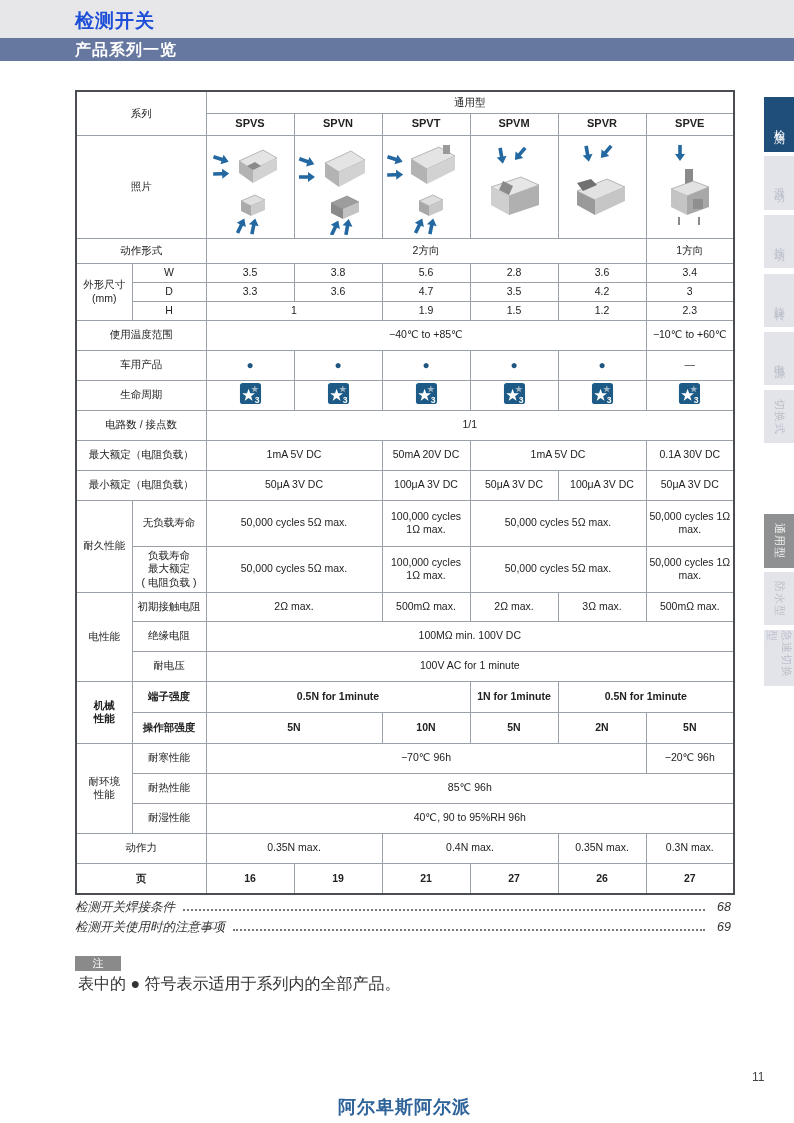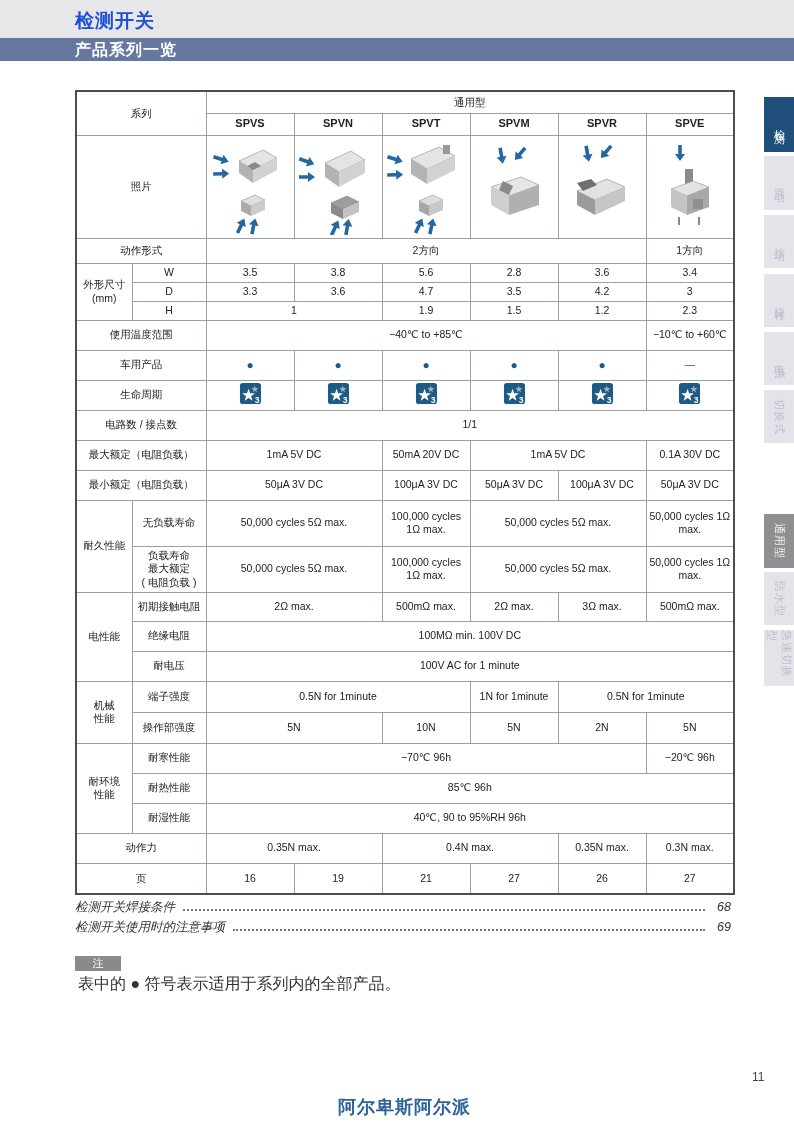--- a/index.html
+++ b/index.html
@@ -13,21 +13,21 @@
        font-size:16px;font-weight:bold;line-height:23px;padding-left:75px;box-sizing:border-box;letter-spacing:1px;}
 
   
   .tbl-wrap{position:absolute;left:75px;top:90px;}
   table.spec{border-collapse:collapse;table-layout:fixed;width:660px;font-size:10.5px;color:#222;}
   table.spec{border:2px solid #4a4e54;}
   table.spec td{border:1px solid #9aa0a8;text-align:center;vertical-align:middle;padding:1px 2px;background:#fff;line-height:1.25;}
   td.lbl{background:#e6e6ea;}
   td.pre{white-space:pre-line;}
   tr.h22{height:22px;} tr.h103{height:103px;} tr.h25{height:25px;} tr.h19{height:19px;}
-  tr.h30{height:30px;} tr.h46{height:46px;} tr.h29{height:29px;} tr.h31{height:31px;}
+  tr.h30{height:30px;} tr.h46{height:46px;} tr.h29{height:29px;} tr.h31{height:31px;font-weight:bold;}
   .series-name{font-weight:bold;font-size:11px;}
   .dot{color:#1d5680;font-size:12px;}
   .dash{color:#444;}
   .photo-svg{display:block;margin:0 auto;}
 
   
   .links{position:absolute;left:75px;top:899px;width:660px;font-size:12.5px;color:#333;}
   .link-row{display:flex;align-items:baseline;height:20px;font-style:italic;}
   .leader{flex:1;margin:0 8px 5px;border-bottom:2px dotted #777;}
   .link-page{width:22px;text-align:center;}

